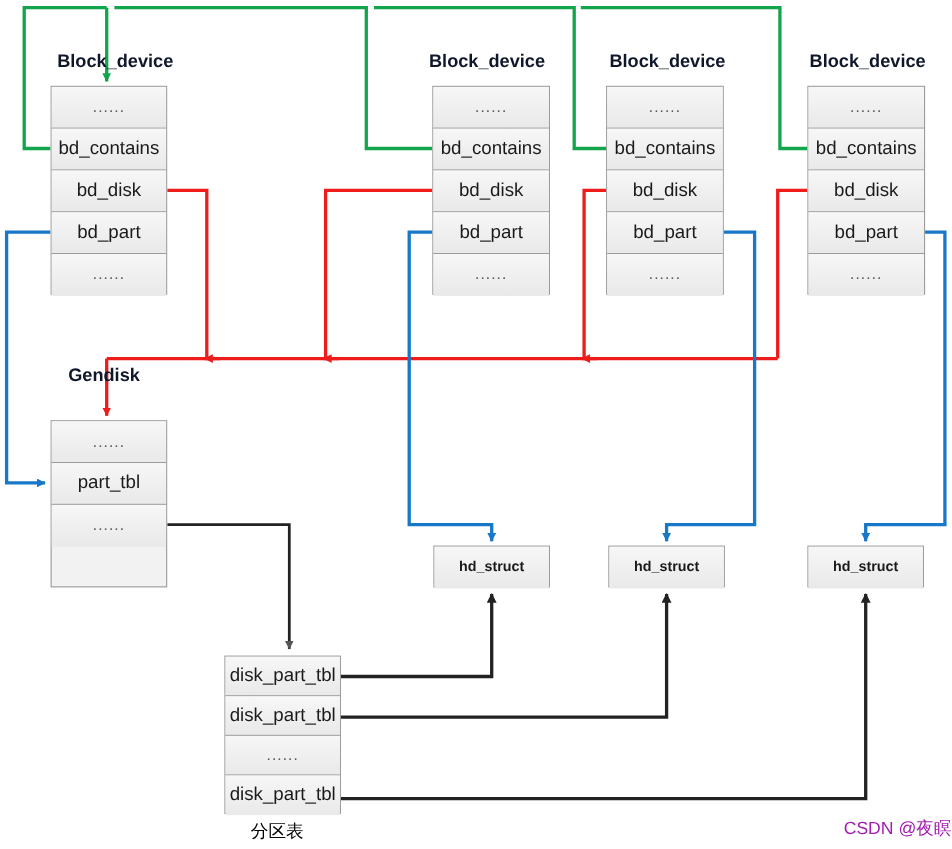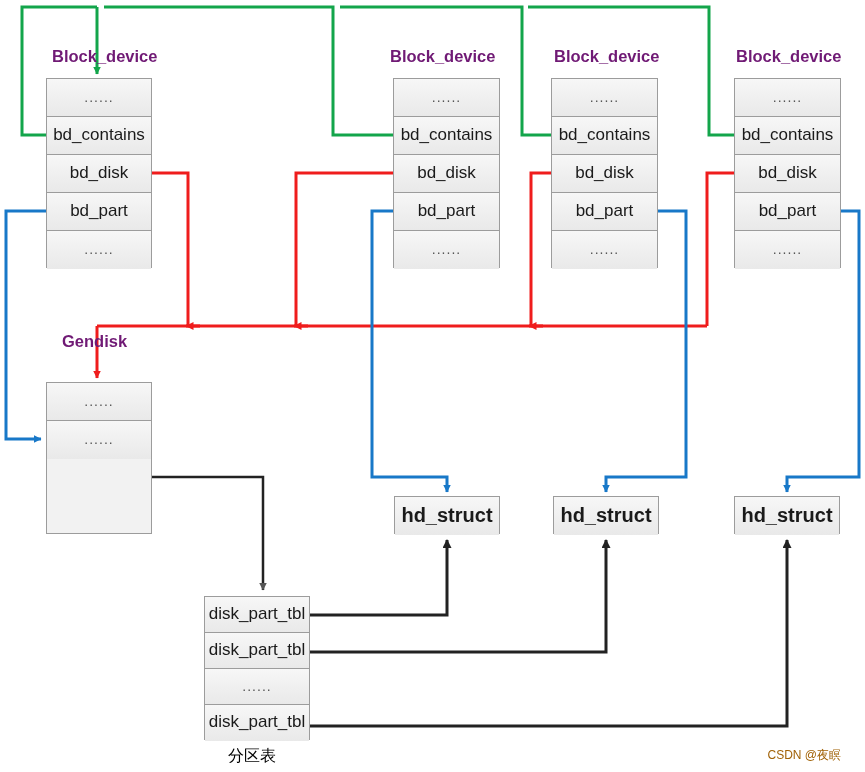--- a/index.html
+++ b/index.html
@@ -35,45 +35,45 @@
     background:linear-gradient(to bottom,#f7f7f7 0%,#efefef 55%,#e9e9e9 100%);
     white-space:nowrap;
     overflow:hidden;
   }
   .cell:last-child{border-bottom:none;}
   .cell.ellip{color:#555;letter-spacing:1px;font-size:14px;}
   .single{
     height:38px;
     line-height:36px;
     text-align:center;
-    font-size:20px;
+    font-size:13px;
     font-weight:bold;
   }
   
   .title{
     position:absolute;
     font-size:16.5px;
     font-weight:bold;
-    color:#701a75;
+    color:#0f172a;
     white-space:nowrap;
     z-index:6;
   }
   .caption{
     position:absolute;
     font-size:16px;
     color:#000;
     white-space:nowrap;
     z-index:6;
   }
   .watermark{
     position:absolute;
-    right:24px;
+    right:0;
     bottom:8px;
-    font-size:12px;
-    color:#a16207;
+    font-size:16px;
+    color:#a21caf;
     white-space:nowrap;
     z-index:6;
   }
   svg.wires{
     position:absolute;
     left:0;top:0;
     width:865px;height:772px;
     z-index:1;
     pointer-events:none;
   }
@@ -177,20 +177,21 @@
     <div class="cell ellip">......</div>
     <div class="cell">bd_contains</div>
     <div class="cell">bd_disk</div>
     <div class="cell">bd_part</div>
     <div class="cell ellip">......</div>
   </div>
 
   <div class="title" style="left:62px;top:332px;">Gendisk</div>
   <div class="struct" style="left:46px;top:382px;width:106px;height:152px;">
     <div class="cell ellip">......</div>
+    <div class="cell">part_tbl</div>
     <div class="cell ellip">......</div>
   </div>
 
   <div class="struct" style="left:204px;top:596px;width:106px;height:144px;">
     <div class="cell" style="height:36px;line-height:34px;">disk_part_tbl</div>
     <div class="cell" style="height:36px;line-height:34px;">disk_part_tbl</div>
     <div class="cell ellip" style="height:36px;line-height:34px;">......</div>
     <div class="cell" style="height:36px;line-height:34px;">disk_part_tbl</div>
   </div>
   <div class="caption" style="left:228px;top:746px;">分区表</div>

